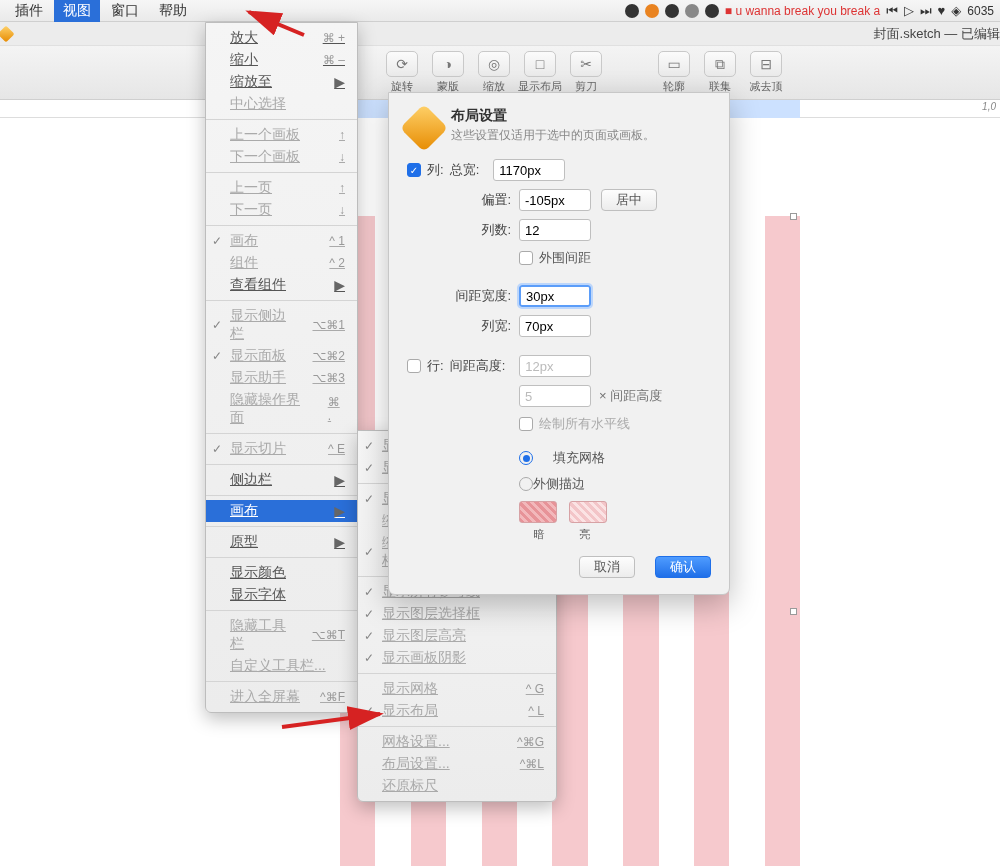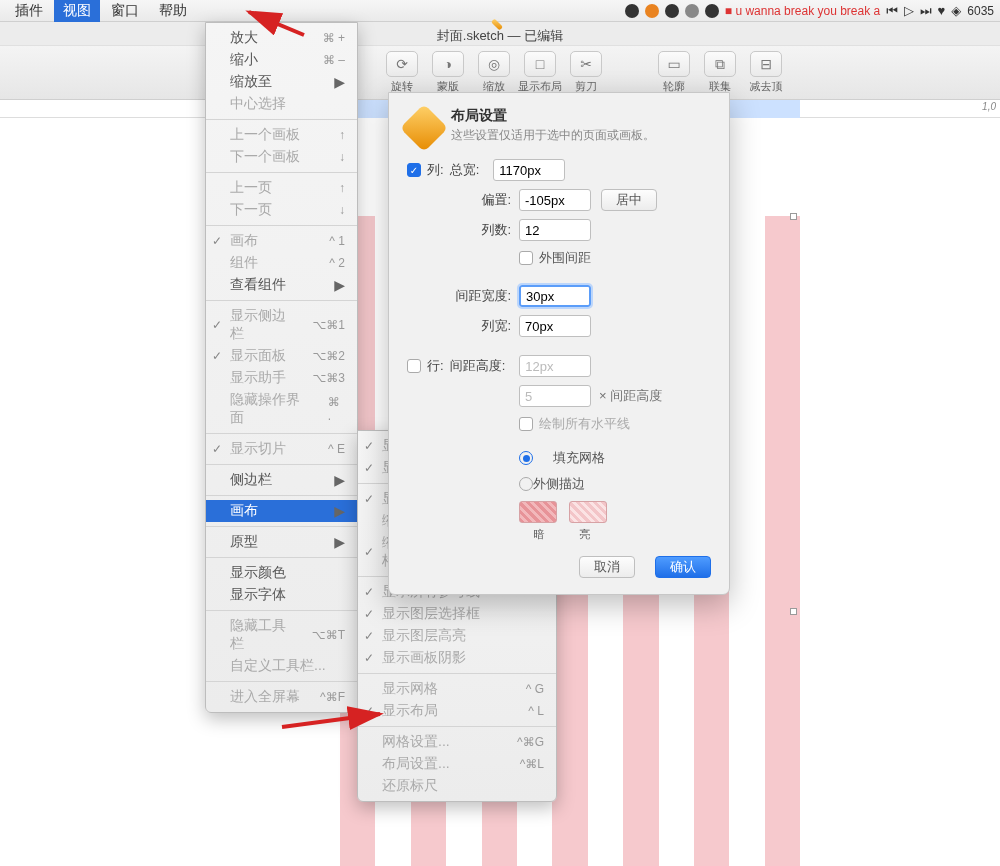--- a/index.html
+++ b/index.html
@@ -11,42 +11,42 @@
 .menubar .mitem.active { background: #2a6fd9; color: #fff; }
 .menubar .spacer { flex: 1; }
 .menubar .status { display: flex; align-items: center; gap: 6px; font-size: 12px; color: #333; }
 .menubar .sicon { width: 14px; height: 14px; display: inline-block; border-radius: 50%; background: #555; }
 .menubar .sicon.orange { background: #e98320; }
 .menubar .sicon.dark { background: #333; }
 .menubar .sicon.gray { background: #888; }
 .menubar .mediabtn { font-size: 13px; color: #333; }
 
 
-.titlebar { height: 24px; display:flex;align-items:center;justify-content:space-between;font-size:13px;color:#444;background:#ececec;border-bottom:1px solid #e0e0e0; position: relative; flex-direction: column; }
+.titlebar { height: 24px; display:flex;align-items:center;justify-content:space-between;font-size:13px;color:#444;background:#ececec;border-bottom:1px solid #e0e0e0; position: relative; }
 .titlebar .diamond{width:12px;height:12px;background:linear-gradient(135deg,#ffd26b,#e68a00);transform:rotate(45deg);margin-right:6px;border-radius:2px;}
 .toolbar { height: 54px; background: linear-gradient(#f4f4f4,#e6e6e6); border-bottom:1px solid #cfcfcf; display:flex; align-items:center; padding-left: 380px; gap: 2px; }
 .toolbtn{ width:44px; text-align:center; font-size:11px; color:#666;}
 .toolbtn .ticon{ width:32px;height:26px;margin:0 auto 2px;border:1px solid #c9c9c9;border-radius:5px;background:linear-gradient(#fbfbfb,#eaeaea);display:flex;align-items:center;justify-content:center;color:#777;font-size:14px;}
 
 
 .ruler{height:18px;background:#fff;border-bottom:1px solid #ddd;position:relative;font-style:italic;}
 .ruler .sel{position:absolute;top:0;height:18px;background:#cce1ff;}
 .ruler .lbl{position:absolute;top:1px;font-size:10px;color:#888;}
 
 
 .canvas { position:absolute; left:0; right:0; top:118px; bottom:0; background:#fff; }
 .stripes{position:absolute;left:340px;top:98px;width:460px;height:660px;display:flex;}
 .stripes div{flex:1;}
 .stripes .pink{background:#f6c9cd;}
 .stripes .white{background:#fff;}
 .handle{position:absolute;width:7px;height:7px;border:1px solid #9a9a9a;background:#fff;}
 
 
 .menu{position:absolute;background:linear-gradient(#f5f5f5,#ececec);border:1px solid #bdbdbd;border-radius:0 0 6px 6px;box-shadow:0 6px 18px rgba(0,0,0,.25);padding:4px 0;font-size:14px;color:#555;}
-.menu .mi{display:flex;align-items:center;padding:2px 12px 2px 24px;position:relative;min-height:20px;}
+.menu .mi{display:flex;align-items:center;padding:2px 12px 2px 24px;position:relative;min-height:20px;text-decoration:underline;}
 .menu .mi.disabled{color:#aaa;}
 .menu .mi .chk{position:absolute;left:6px;color:#888;font-size:12px;}
 .menu .mi .sc{margin-left:auto;color:#999;font-size:12px;padding-left:20px;}
 .menu .mi.sel{background:#2a6fd9;color:#fff;}
 .menu .mi .arrow{margin-left:auto;color:#666;}
 .menu hr{border:none;border-top:1px solid #d4d4d4;margin:4px 0;}
 .submenu{left:357px;top:430px;width:200px;}
 
 
 .dialog{position:absolute;left:388px;top:92px;width:342px;background:#f1f1f1;border:1px solid #c7c7c7;border-radius:0 0 7px 7px;box-shadow:0 10px 30px rgba(0,0,0,.25);padding:14px 18px 16px;}

